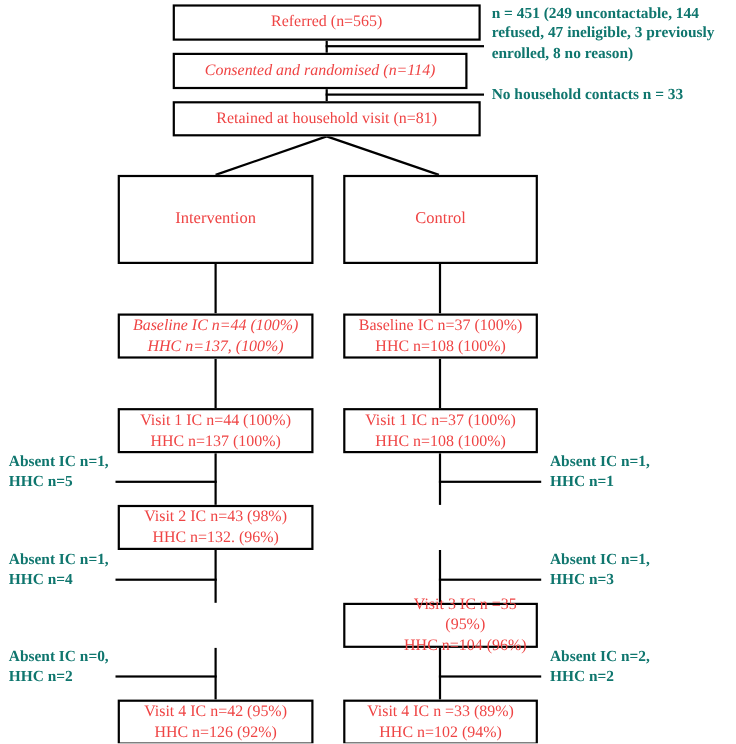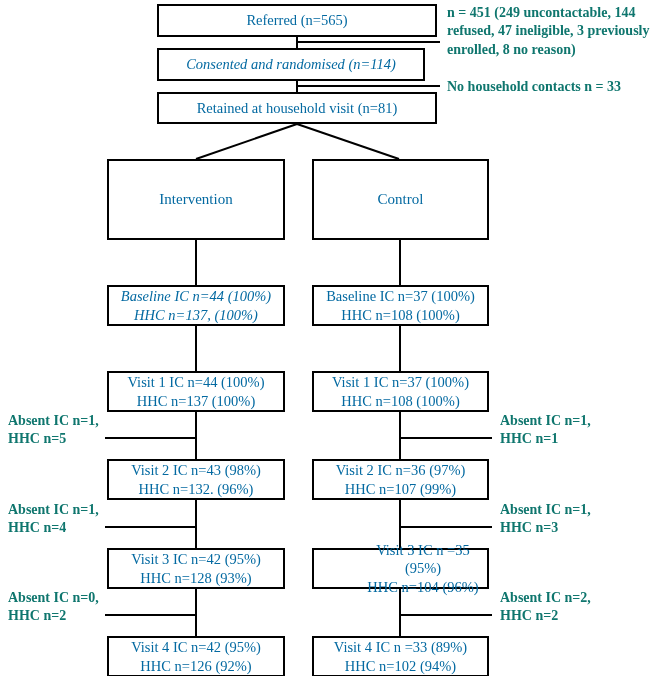--- a/index.html
+++ b/index.html
@@ -20,21 +20,21 @@
     border: 2px solid #000000;
     background: #ffffff;
     box-sizing: border-box;
     display: flex;
     flex-direction: column;
     align-items: center;
     justify-content: center;
     text-align: center;
     font-size: 14.5px;
     line-height: 1.28;
-    color: #0369a1;
+    color: #ef4444;
     z-index: 3;
   }
   .box .line2 {
     display: block;
   }
   .note {
     position: absolute;
     font-family: "Liberation Serif", "DejaVu Serif", serif;
     font-weight: bold;
     font-size: 14px;
@@ -147,41 +147,33 @@
 HHC n=5</div>
 
   <div class="note right" style="left:500px; top:412px; width:160px;">Absent IC n=1,
 HHC n=1</div>
 
   <div class="box" style="left:107px; top:459px; width:178px; height:41px;">
     <span>Visit 2 IC n=43 (98%)</span>
     <span class="line2">HHC n=132. (96%)</span>
   </div>
 
-  <div class="box" style="left:312px; top:459px; width:177px; height:41px;">
-    <span>Visit 2 IC n=36 (97%)</span>
-    <span class="line2">HHC n=107 (99%)</span>
-  </div>
 
   <div class="vline" style="left:195px; top:500px; height:48px;"></div>
   <div class="vline" style="left:399px; top:500px; height:48px;"></div>
 
   <div class="hline" style="left:105px; top:526px; width:92px;"></div>
   <div class="hline" style="left:399px; top:526px; width:93px;"></div>
 
   <div class="note left" style="left:8px; top:501px; width:130px;">Absent IC n=1,
 HHC n=4</div>
 
   <div class="note right" style="left:500px; top:501px; width:160px;">Absent IC n=1,
 HHC n=3</div>
 
-  <div class="box" style="left:107px; top:548px; width:178px; height:41px;">
-    <span>Visit 3 IC n=42 (95%)</span>
-    <span class="line2">HHC n=128 (93%)</span>
-  </div>
 
   <div class="box" style="left:312px; top:548px; width:177px; height:41px;padding-left:45px;">
     <span>Visit 3 IC n =35 (95%)</span>
     <span class="line2">HHC n=104 (96%)</span>
   </div>
 
   <div class="vline" style="left:195px; top:589px; height:47px;"></div>
   <div class="vline" style="left:399px; top:589px; height:47px;"></div>
 
   <div class="hline" style="left:105px; top:614px; width:92px;"></div>

